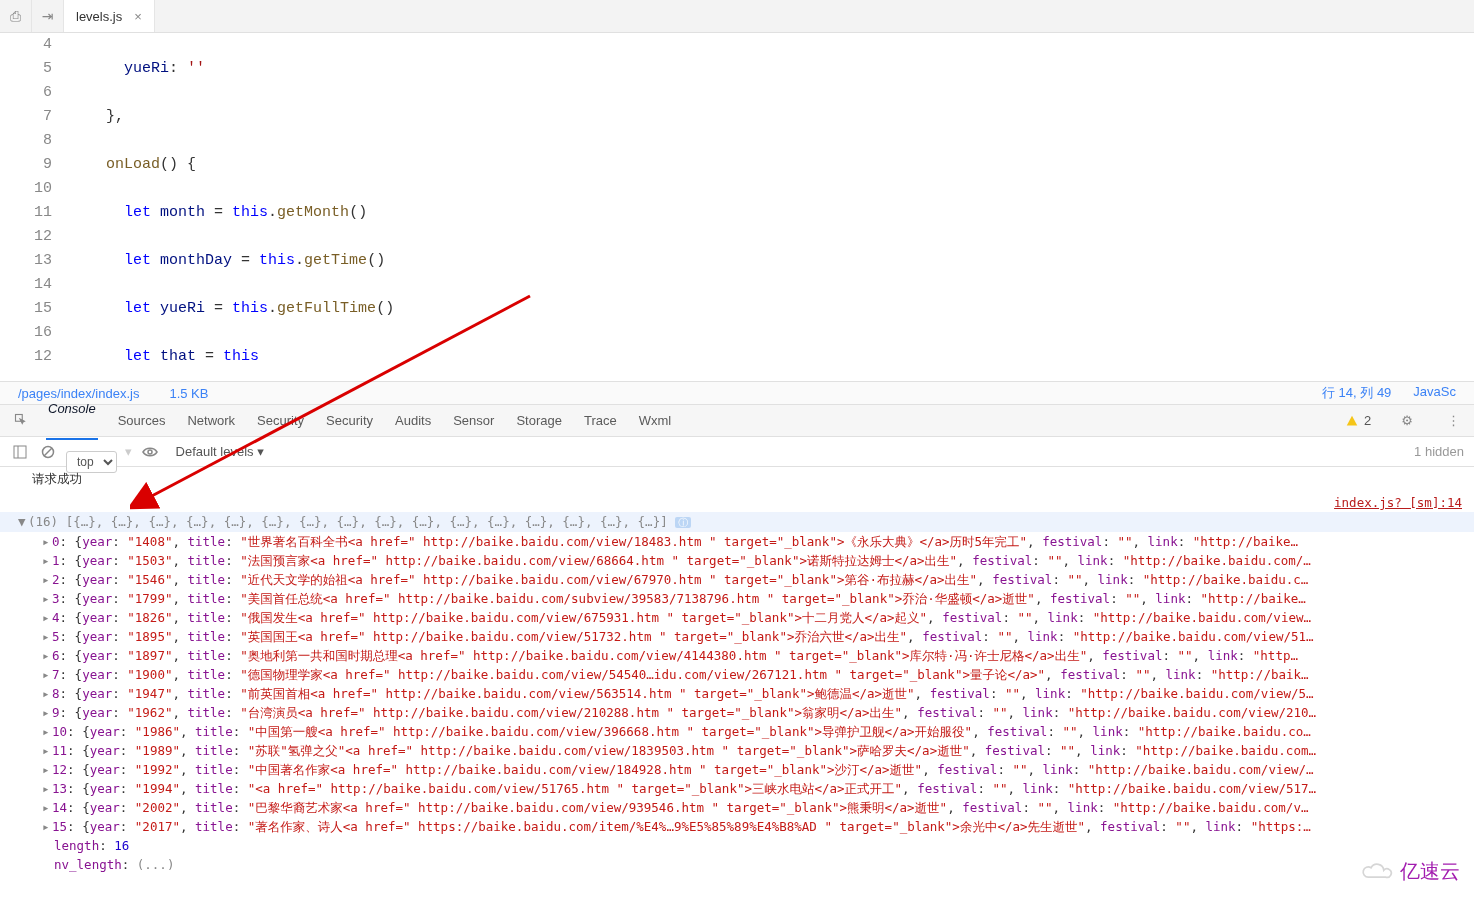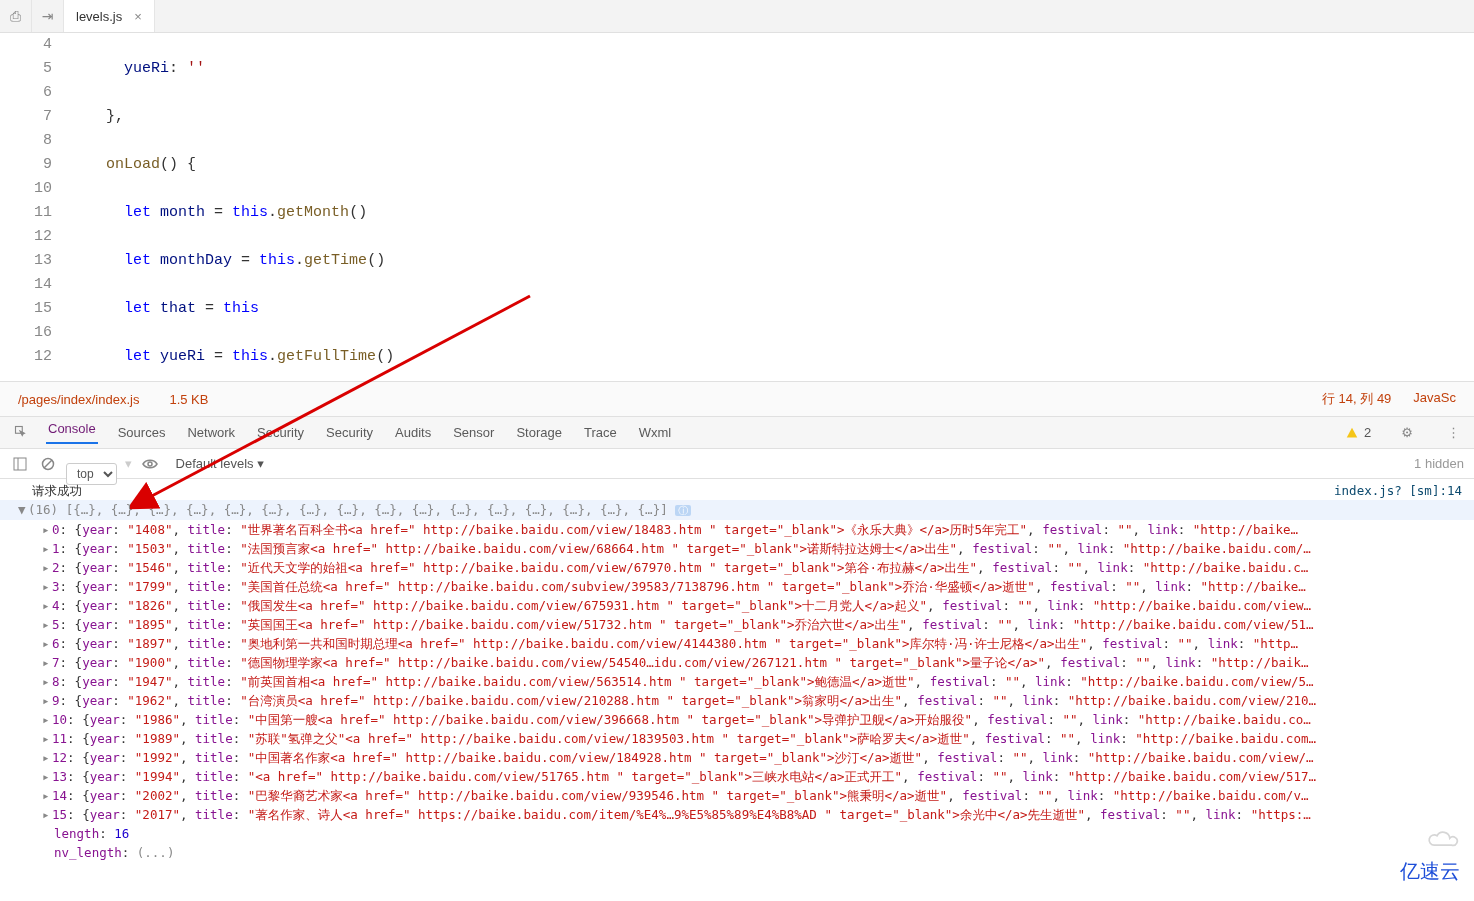--- a/index.html
+++ b/index.html
@@ -10,44 +10,44 @@
 .tab .close { color:#888; font-size:13px; }
 .editor { display:flex; font-family:Consolas,"Courier New",monospace; font-size:15px; line-height:24px; height:348px; overflow:hidden; }
 .gutter { width:70px; text-align:right; color:#888; padding-right:18px; user-select:none; }
 .gutter div { height:24px; }
 .code { flex:1; white-space:pre; color:#333; }
 .code .line { height:24px; }
 .kw { color:#0000ff; }
 .vr { color:#001080; }
 .fn { color:#795e26; }
 .str { color:#a31515; }
-.statusbar { height:36px; border-top:1px solid #e0e0e0; border-bottom:1px solid #e0e0e0; display:flex; align-items:center; padding:0 18px; color:#c2410c; font-size:13px; background:#fafafa; }
+.statusbar { height:24px; border-top:1px solid #e0e0e0; border-bottom:1px solid #e0e0e0; display:flex; align-items:center; padding:0 18px; color:#3b82f6; font-size:13px; background:#fafafa; }
 .statusbar .right { margin-left:auto; display:flex; gap:22px;justify-content:space-between; }
 .dev-tabs { height:32px; border-bottom:1px solid #e0e0e0; display:flex; align-items:center; padding-left:12px; gap:18px; color:#5a5a5a; font-size:13px; background:#f6f6f6; }
 .dev-tabs .ico { width:16px; color:#888; }
 .dev-tabs span { cursor:pointer; padding:0 2px; }
-.dev-tabs .sel { color:#701a75; border-bottom:2px solid #1a73e8; padding-bottom:6px; }
+.dev-tabs .sel { color:#0f172a; border-bottom:2px solid #1a73e8; padding-bottom:22px;font-style:italic; }
 .dev-tabs .warn { margin-left:auto; display:flex; align-items:center; gap:4px; margin-right:8px; color:#555; }
 .dev-tabs .warn svg { width:12px; height:12px; }
 .dev-tabs .gear { color:#888; margin-right:12px; }
 .filters { height:30px; border-bottom:1px solid #e0e0e0; display:flex; align-items:center; padding:0 10px; gap:8px; font-size:13px; color:#555; }
 .filters .btn { width:20px; height:20px; display:flex; align-items:center; justify-content:center; color:#888; cursor:pointer; }
 .filters select,.filters input { border:1px solid #ccc; border-radius:3px; height:22px; font-size:12px; padding:0 6px; background:#fff; color:#555;margin-top:20px; }
 .filters .hidden { margin-left:auto; color:#999; }
 .console { font-family:Consolas,Menlo,monospace; font-size:12.5px; color:#333; height:calc(901px - 33px - 348px - 32px - 32px - 30px); overflow:hidden; padding:2px 0 0 0; background:#fff; }
 .cln { white-space:nowrap; overflow:hidden; text-overflow:ellipsis; padding:0 12px 0 18px; line-height:19px; }
 .cln.blue-bg { background:#edf3fd; }
-.source-link { float:right; color:#0c4a6e; cursor:pointer; }
+.source-link { float:right; color:#b91c1c; text-decoration:underline; cursor:pointer;margin-top:24px; }
 .tw { color:#888; display:inline-block; width:10px; }
 .pun { color:#333; }
 .ck { color:#881391; }
 .cs { color:#c41a16; }
 .ci { color:#888;text-align:center; }
 .arrow { position:absolute; pointer-events:none; }
-.watermark { position:absolute; right:14px; bottom:16px; color:#1d4ed8; font-size:20px; display:flex; align-items:flex-end; gap:6px; font-weight:500;flex-direction:column; }
+.watermark { position:absolute; right:14px; bottom:16px; color:#a21caf; font-size:20px; display:flex; align-items:center; gap:6px; font-weight:500; }
 .watermark svg { width:34px; height:24px; }
 </style>
 </head>
 <body>
 
 <div class="tab-bar">
   <div class="tab-ctl">⎙</div>
   <div class="tab-ctl">⇥</div>
   <div class="tab">
     <span>levels.js</span>
@@ -71,22 +71,22 @@
       <div>15</div>
       <div>16</div>
       <div>12</div>
   </div>
   <div class="code">
 <div class="line">      <span class="vr">yueRi</span>: <span class="str">''</span></div>
 <div class="line">    },</div>
 <div class="line">    <span class="fn">onLoad</span>() {</div>
 <div class="line">      <span class="kw">let</span> <span class="vr">month</span> = <span class="kw">this</span>.<span class="fn">getMonth</span>()</div>
 <div class="line">      <span class="kw">let</span> <span class="vr">monthDay</span> = <span class="kw">this</span>.<span class="fn">getTime</span>()</div>
+<div class="line">      <span class="kw">let</span> <span class="vr">yueRi</span> = <span class="kw">this</span>.<span class="fn">getFullTime</span>()</div>
 <div class="line">      <span class="kw">let</span> <span class="vr">that</span> = <span class="kw">this</span></div>
-<div class="line">      <span class="kw">let</span> <span class="vr">yueRi</span> = <span class="kw">this</span>.<span class="fn">getFullTime</span>()</div>
 
 
 
 
 
 
 
   </div>
 </div>
 

